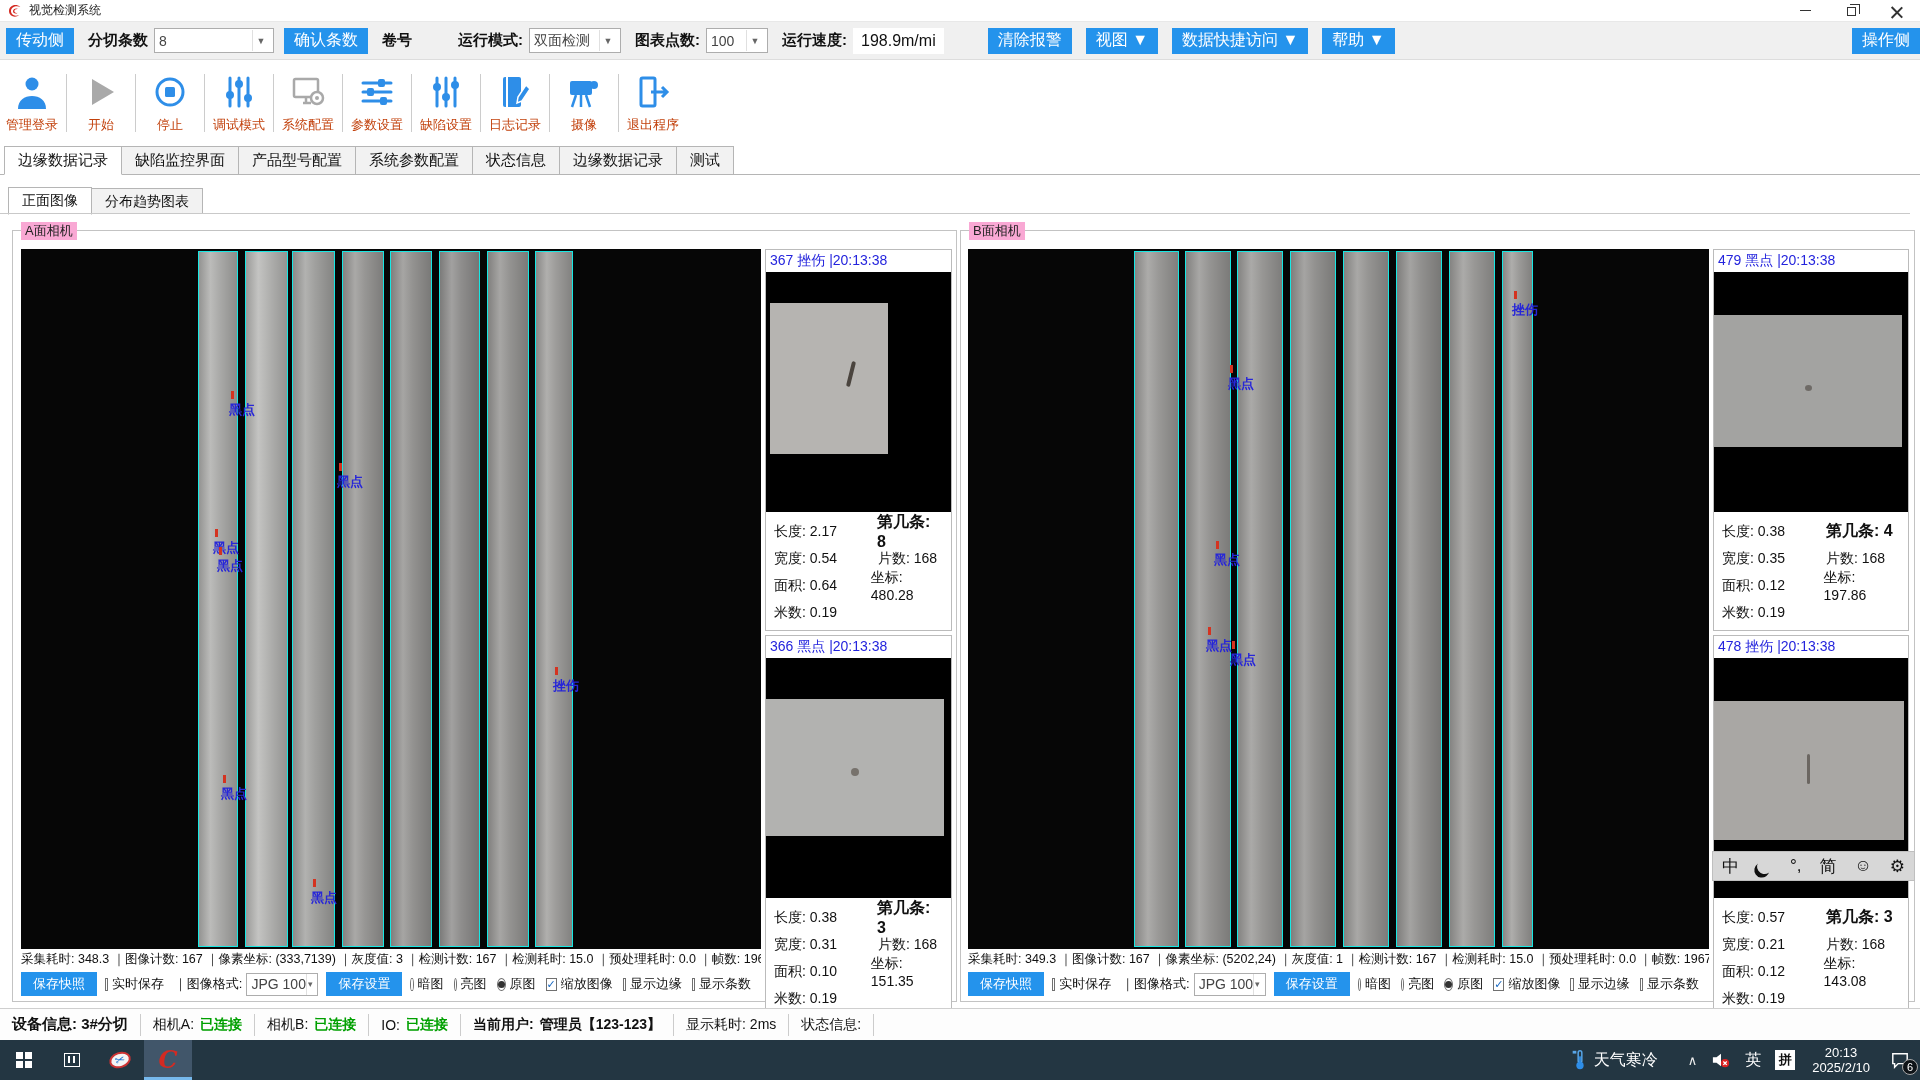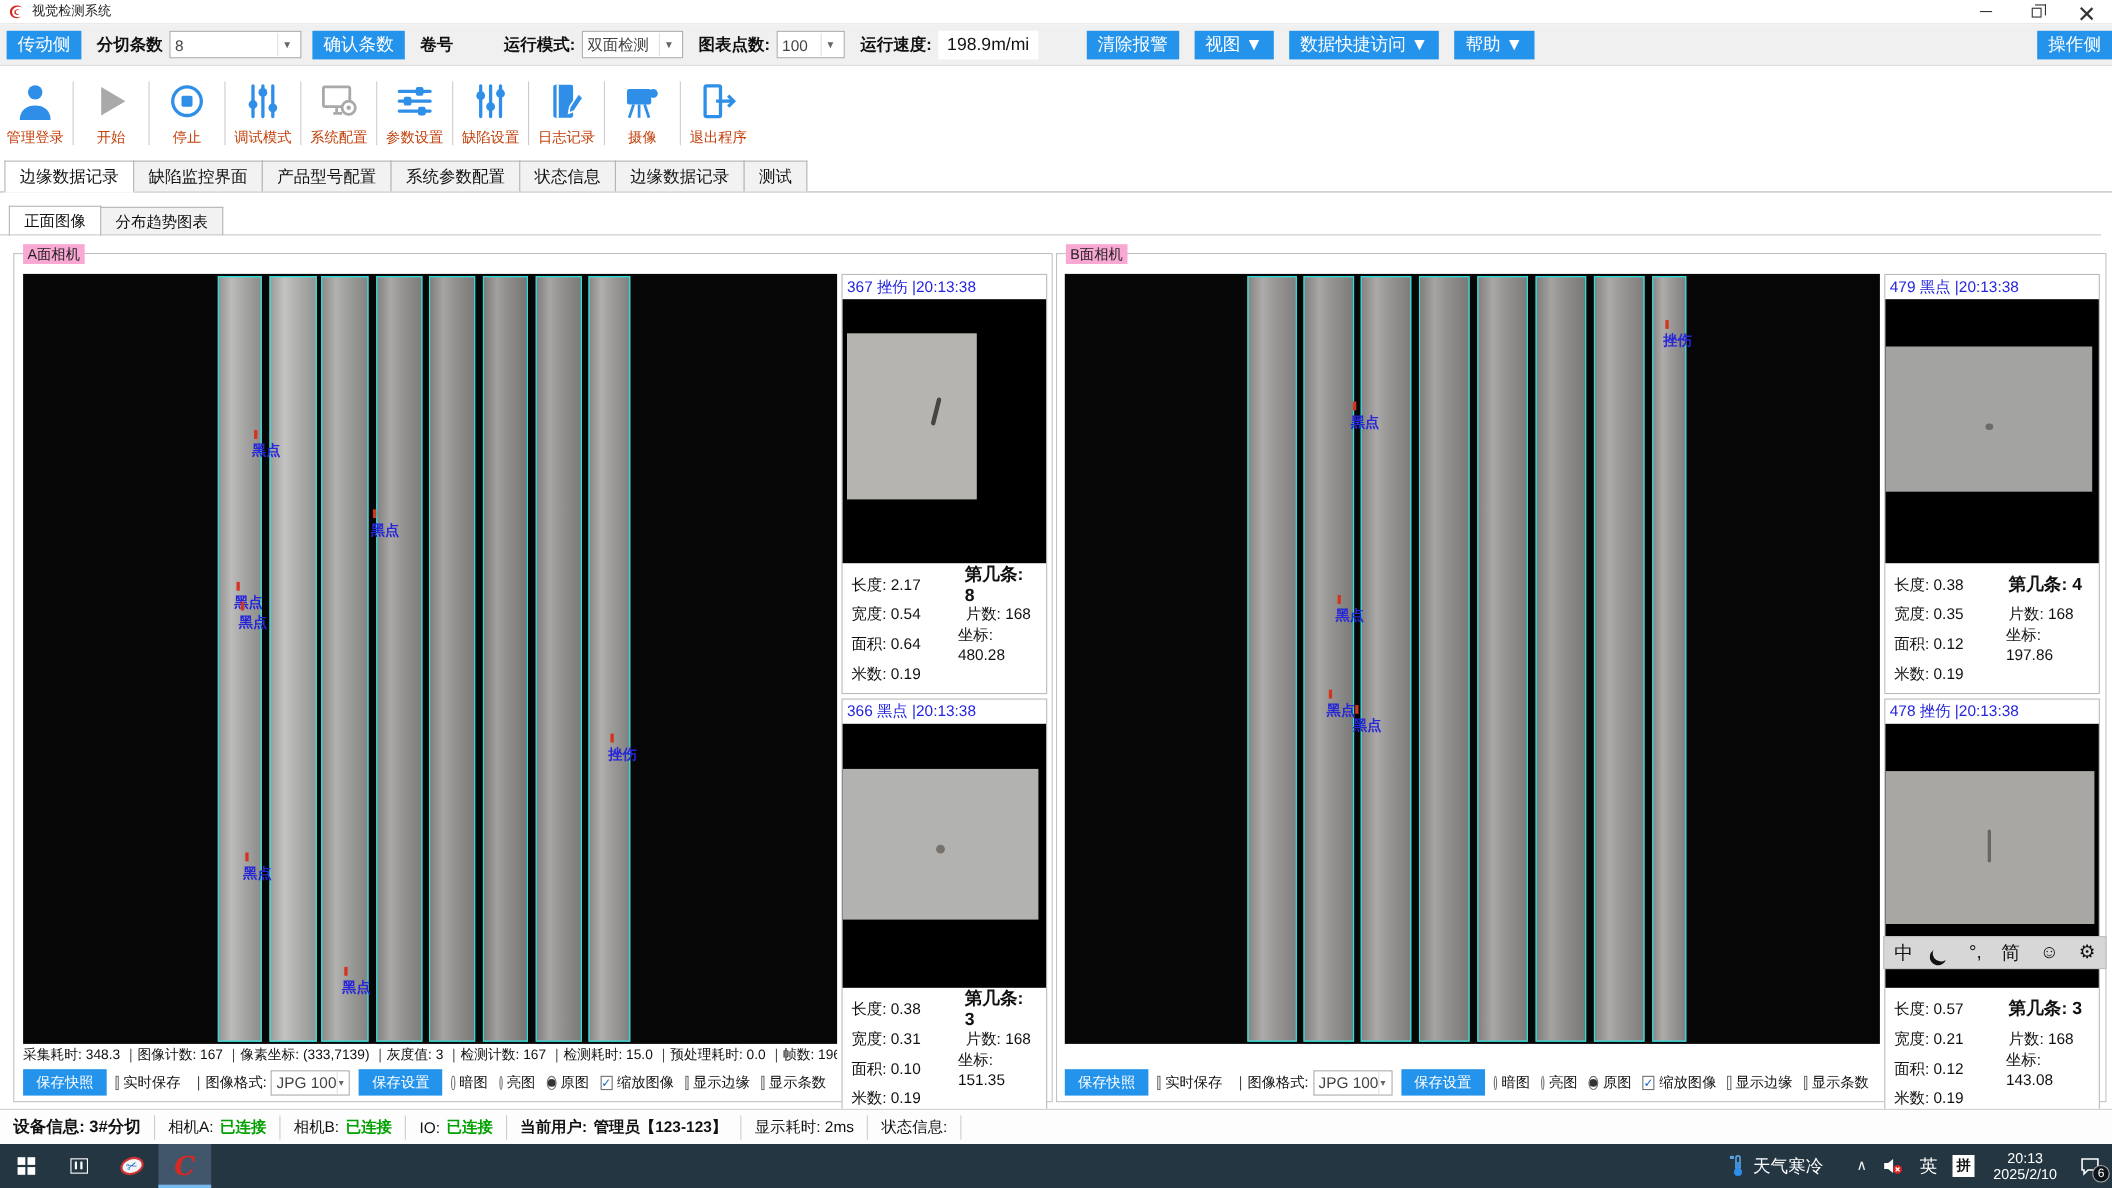--- a/index.html
+++ b/index.html
@@ -483,20 +483,21 @@
                 <span class="lcol">面积: 0.12</span>
                 <span class="rcol">坐标: 143.08</span>
               </div>
               <div class="srow">
                 <span class="lcol">米数: 0.19</span>
                 <span class="rcol"></span>
               </div>
             </div>
           </div>
         </div>
+        <div class="statusline" style="left: 7px; top: 720px; width: 741px;">采集耗时: 349.3 ｜图像计数: 167 ｜像素坐标: (5202,24) ｜灰度值: 1 ｜检测计数: 167 ｜检测耗时: 15.0 ｜预处理耗时: 0.0 ｜帧数: 1967</div>
         <div class="ctlrow" style="left: 7px; top: 740px; width: 741px; height: 26px;">
           <button class="btn-blue">保存快照</button>
           <span class="cb"></span>
           <span class="ctlgap">实时保存</span>
           <span style="margin-right: 4px;">｜图像格式:</span>
           <div class="combo fmtcombo">
             <span>JPG 100</span>
             <span class="arrowbox">▾</span>
           </div>
           <button class="btn-blue">保存设置</button>

